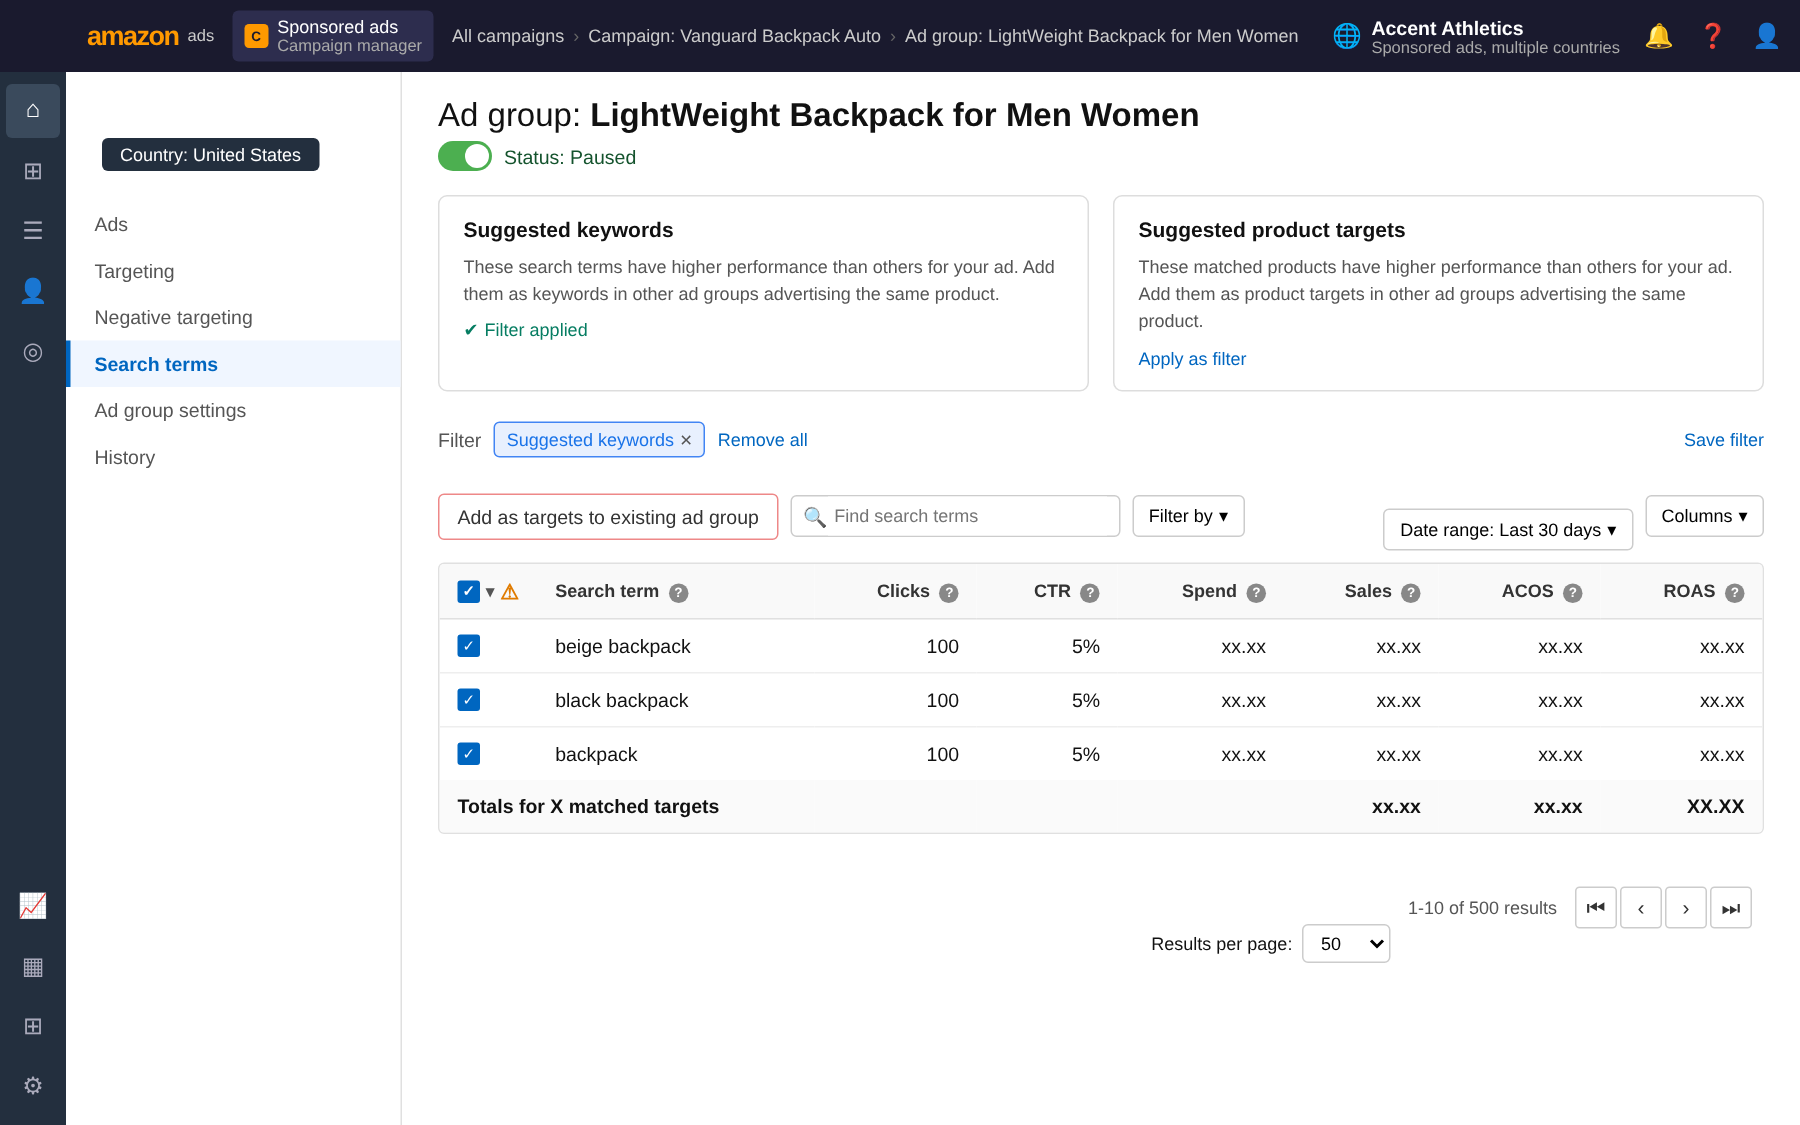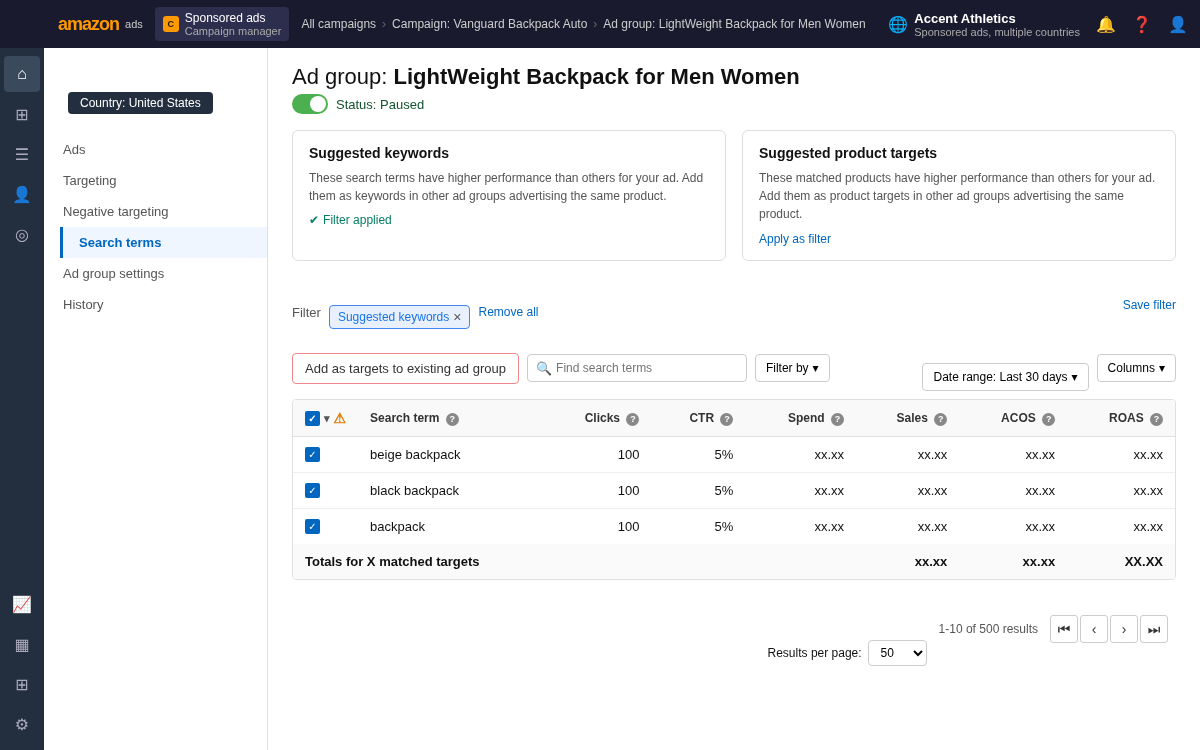--- a/index.html
+++ b/index.html
@@ -88,21 +88,20 @@
       font-size: 13px;
       color: #555;
       cursor: pointer;
       border-left: 3px solid transparent;
     }
     .left-nav-item.active {
       color: #0066c0;
       font-weight: 600;
       border-left: 3px solid #0066c0;
       background: #f0f6ff;
-      margin-left: 16px;
     }
 
     
     .page-area { flex: 1; padding: 16px 24px; overflow: auto; }
 
     
     .page-title { font-size: 22px; margin-bottom: 4px; }
     .page-title span { font-weight: 700; }
 
     
@@ -133,21 +132,21 @@
     .suggestion-card p { font-size: 12px; color: #555; line-height: 1.5; margin-bottom: 8px; }
     .filter-applied { font-size: 12px; color: #067d62; display: flex; align-items: center; gap: 4px; }
     .apply-filter-link { font-size: 12px; color: #0066c0; cursor: pointer; text-decoration: none; }
 
     
     .filter-row {
       display: flex; align-items: center; gap: 8px;
       margin-bottom: 8px;
       justify-content: space-between;
     }
-    .filter-row-left { display: flex; align-items: flex-start; gap: 8px; margin-top: 24px; }
+    .filter-row-left { display: flex; align-items: center; gap: 8px; }
     .filter-label { font-size: 13px; color: #555; }
     .filter-chip {
       background: #e8f0fe;
       border: 1px solid #4285f4;
       border-radius: 4px;
       padding: 3px 8px;
       font-size: 12px;
       color: #1a73e8;
       display: flex; align-items: center; gap: 4px;
     }

